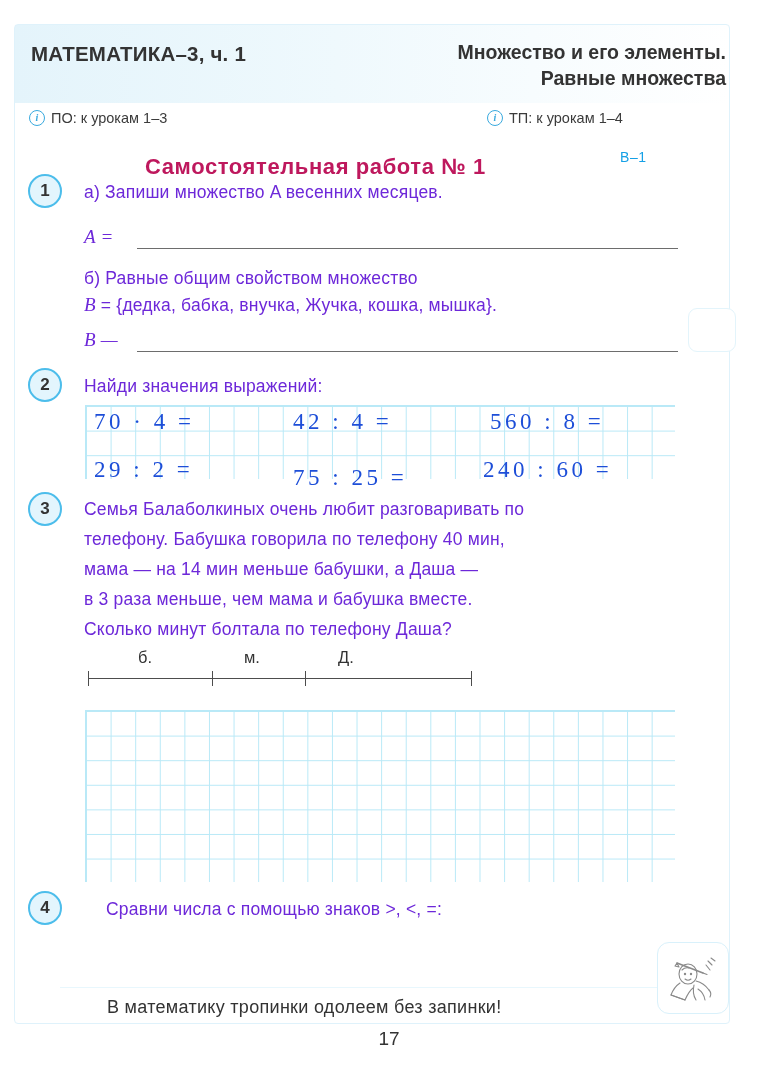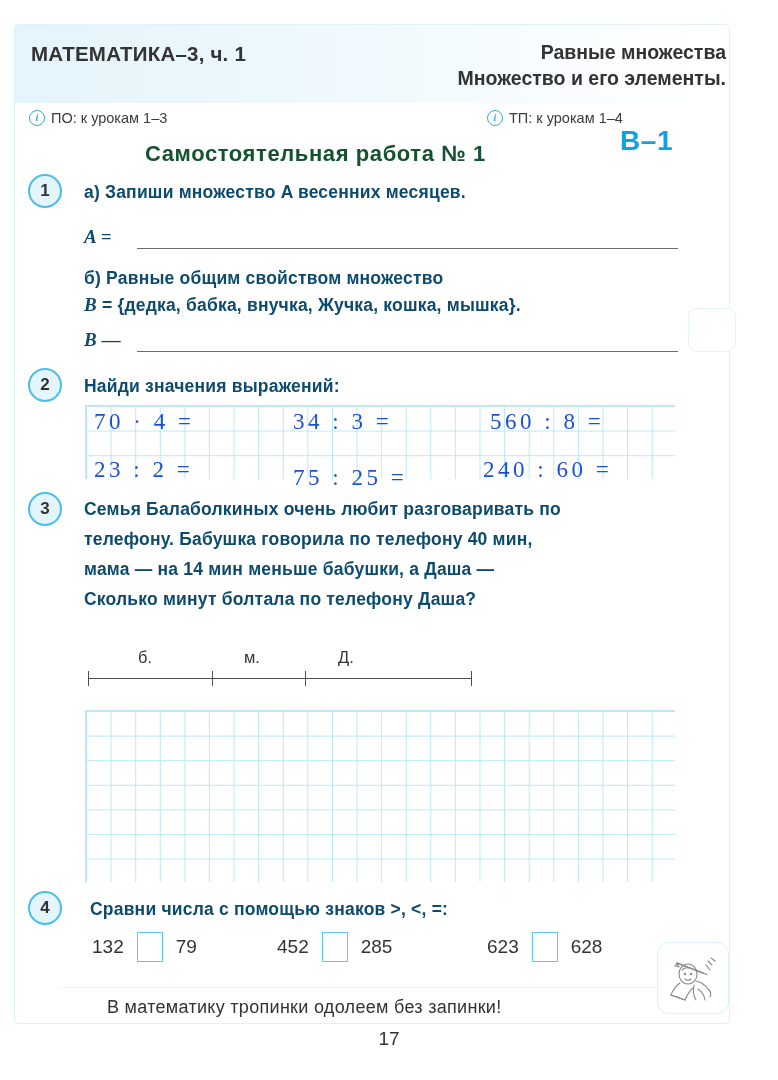--- a/index.html
+++ b/index.html
@@ -88,32 +88,32 @@
     font-size: 10px;
     font-style: italic;
     font-family: "Liberation Serif", serif;
     text-align: center;
     line-height: 13px;
     font-weight: bold;
   }
 
   .worksheet-title {
     position: absolute;
-    left: 145px; top: 141px;
+    left: 145px; top: 154px;
     font-size: 22px;
     font-weight: bold;
-    color: #14532d;
+    color: #be185d;
     letter-spacing: 0.6px;
     white-space: nowrap;
   }
   .variant {
     position: absolute;
-    left: 620px; top: 125px;
-    font-size: 28px;
-    font-weight: bold;
+    left: 620px; top: 149px;
+    font-size: 14px;
+    font-weight: normal;
     color: #15a0e6;
     letter-spacing: 0.6px;
   }
 
   
   .tasknum {
     position: absolute;
     width: 34px; height: 34px;
     border-radius: 50%;
     background: #e3f5fd;
@@ -123,24 +123,23 @@
     font-weight: bold;
     color: #333333;
     text-align: center;
     line-height: 30px;
   }
 
   
   .body-text {
     position: absolute;
     font-size: 17.5px;
-    color: #0c4a6e;
+    color: #6d28d9;
     line-height: 30px;
     letter-spacing: 0.2px;
-    font-weight: bold;
   }
   .italic-var {
     font-family: "Liberation Serif", serif;
     font-style: italic;
     font-size: 19px;
   }
 
   .answer-line {
     position: absolute;
     height: 0;
@@ -234,22 +233,22 @@
 <body>
 
 <div class="page">
 
   <div class="header-band"></div>
   <div class="frame"></div>
   <div class="side-tab"></div>
 
   <div class="book-title">МАТЕМАТИКА–3, ч. 1</div>
   <div class="topic">
+    <div>Множество и его элементы.</div>
     <div>Равные множества</div>
-    <div>Множество и его элементы.</div>
   </div>
 
   <div class="ref left">
     <span class="i-icon">i</span>
     <span>ПО: к урокам 1–3</span>
   </div>
   <div class="ref right">
     <span class="i-icon">i</span>
     <span>ТП: к урокам 1–4</span>
   </div>
@@ -269,67 +268,51 @@
   </div>
 
   <div class="body-text italic-var" style="left:84px; top:325px;">B —</div>
   <div class="answer-line" style="left:137px; top:351px; width:541px;"></div>
 
   <div class="tasknum" style="left:28px; top:368px;">2</div>
   <div class="body-text" style="left:84px; top:371px;">Найди значения выражений:</div>
 
   <div class="grid" style="left:85px; top:405px; width:590.4px; height:73.8px;"></div>
   <div class="handwrite" style="left:94px; top:409px;">70 · 4 =</div>
-  <div class="handwrite" style="left:293px; top:409px;">34 : 3 =</div>
+  <div class="handwrite" style="left:293px; top:409px;">42 : 4 =</div>
   <div class="handwrite" style="left:490px; top:409px;">560 : 8 =</div>
-  <div class="handwrite" style="left:94px; top:457px;">23 : 2 =</div>
+  <div class="handwrite" style="left:94px; top:457px;">29 : 2 =</div>
   <div class="handwrite" style="left:293px; top:465px;">75 : 25 =</div>
   <div class="handwrite" style="left:483px; top:457px;">240 : 60 =</div>
 
   <div class="tasknum" style="left:28px; top:492px;">3</div>
   <div class="body-text" style="left:84px; top:494px; width:600px;">
     <div>Семья Балаболкиных очень любит разговаривать по</div>
     <div>телефону. Бабушка говорила по телефону 40 мин,</div>
     <div>мама — на 14 мин меньше бабушки, а Даша —</div>
+    <div>в 3 раза меньше, чем мама и бабушка вместе.</div>
     <div>Сколько минут болтала по телефону Даша?</div>
   </div>
 
   <div class="seg-wrap">
     <div class="seg-line"></div>
     <div class="seg-tick" style="left:2px;"></div>
     <div class="seg-tick" style="left:126px;"></div>
     <div class="seg-tick" style="left:219px;"></div>
     <div class="seg-tick" style="left:385px;"></div>
     <div class="seg-label" style="left:52px;">б.</div>
     <div class="seg-label" style="left:158px;">м.</div>
     <div class="seg-label" style="left:252px;">Д.</div>
   </div>
 
   <div class="grid" style="left:85px; top:710px; width:590.4px; height:172.2px;"></div>
 
   <div class="tasknum" style="left:28px; top:891px;">4</div>
-  <div class="body-text" style="left:90px; top:894px;">Сравни числа с помощью знаков &gt;, &lt;, =:</div>
-
-  <div class="cmp-row">
-    <div class="cmp-item" style="left:0px;">
-      <span class="cmp-num">132</span>
-      <span class="cmp-box"></span>
-      <span class="cmp-num">79</span>
-    </div>
-    <div class="cmp-item" style="left:185px;">
-      <span class="cmp-num">452</span>
-      <span class="cmp-box"></span>
-      <span class="cmp-num">285</span>
-    </div>
-    <div class="cmp-item" style="left:395px;">
-      <span class="cmp-num">623</span>
-      <span class="cmp-box"></span>
-      <span class="cmp-num">628</span>
-    </div>
-  </div>
+  <div class="body-text" style="left:106px; top:894px;">Сравни числа с помощью знаков &gt;, &lt;, =:</div>
+
 
   <div class="footer-rule"></div>
   <div class="footer-text">В математику тропинки одолеем без запинки!</div>
 
   <div class="mascot">
     <svg width="70" height="70" viewBox="0 0 70 70">
       <g fill="none" stroke="#8a8a8a" stroke-width="1.1" stroke-linecap="round" stroke-linejoin="round">
         <ellipse cx="30" cy="31" rx="9" ry="10"></ellipse>
         <path d="M24 27 q3 -3 7 -2"></path>
         <circle cx="27" cy="31" r="1.2" fill="#8a8a8a" stroke="none"></circle>

